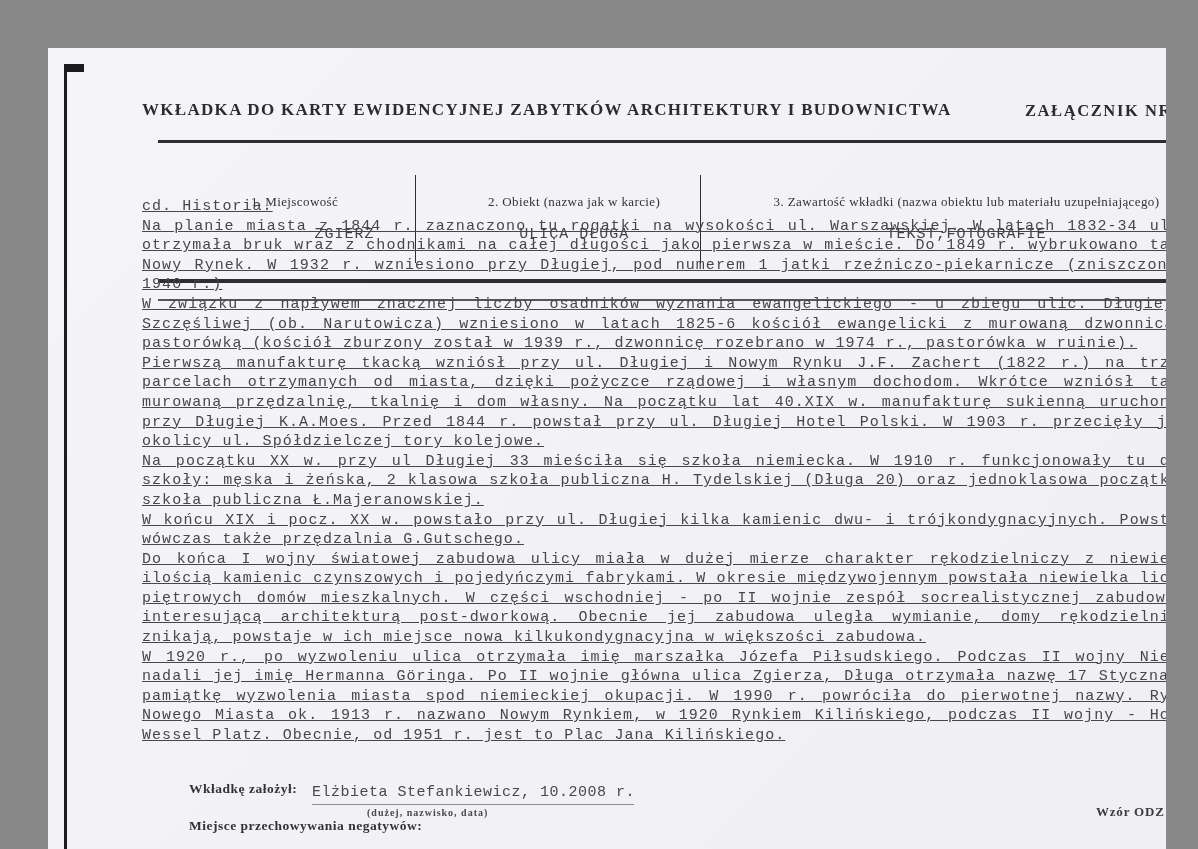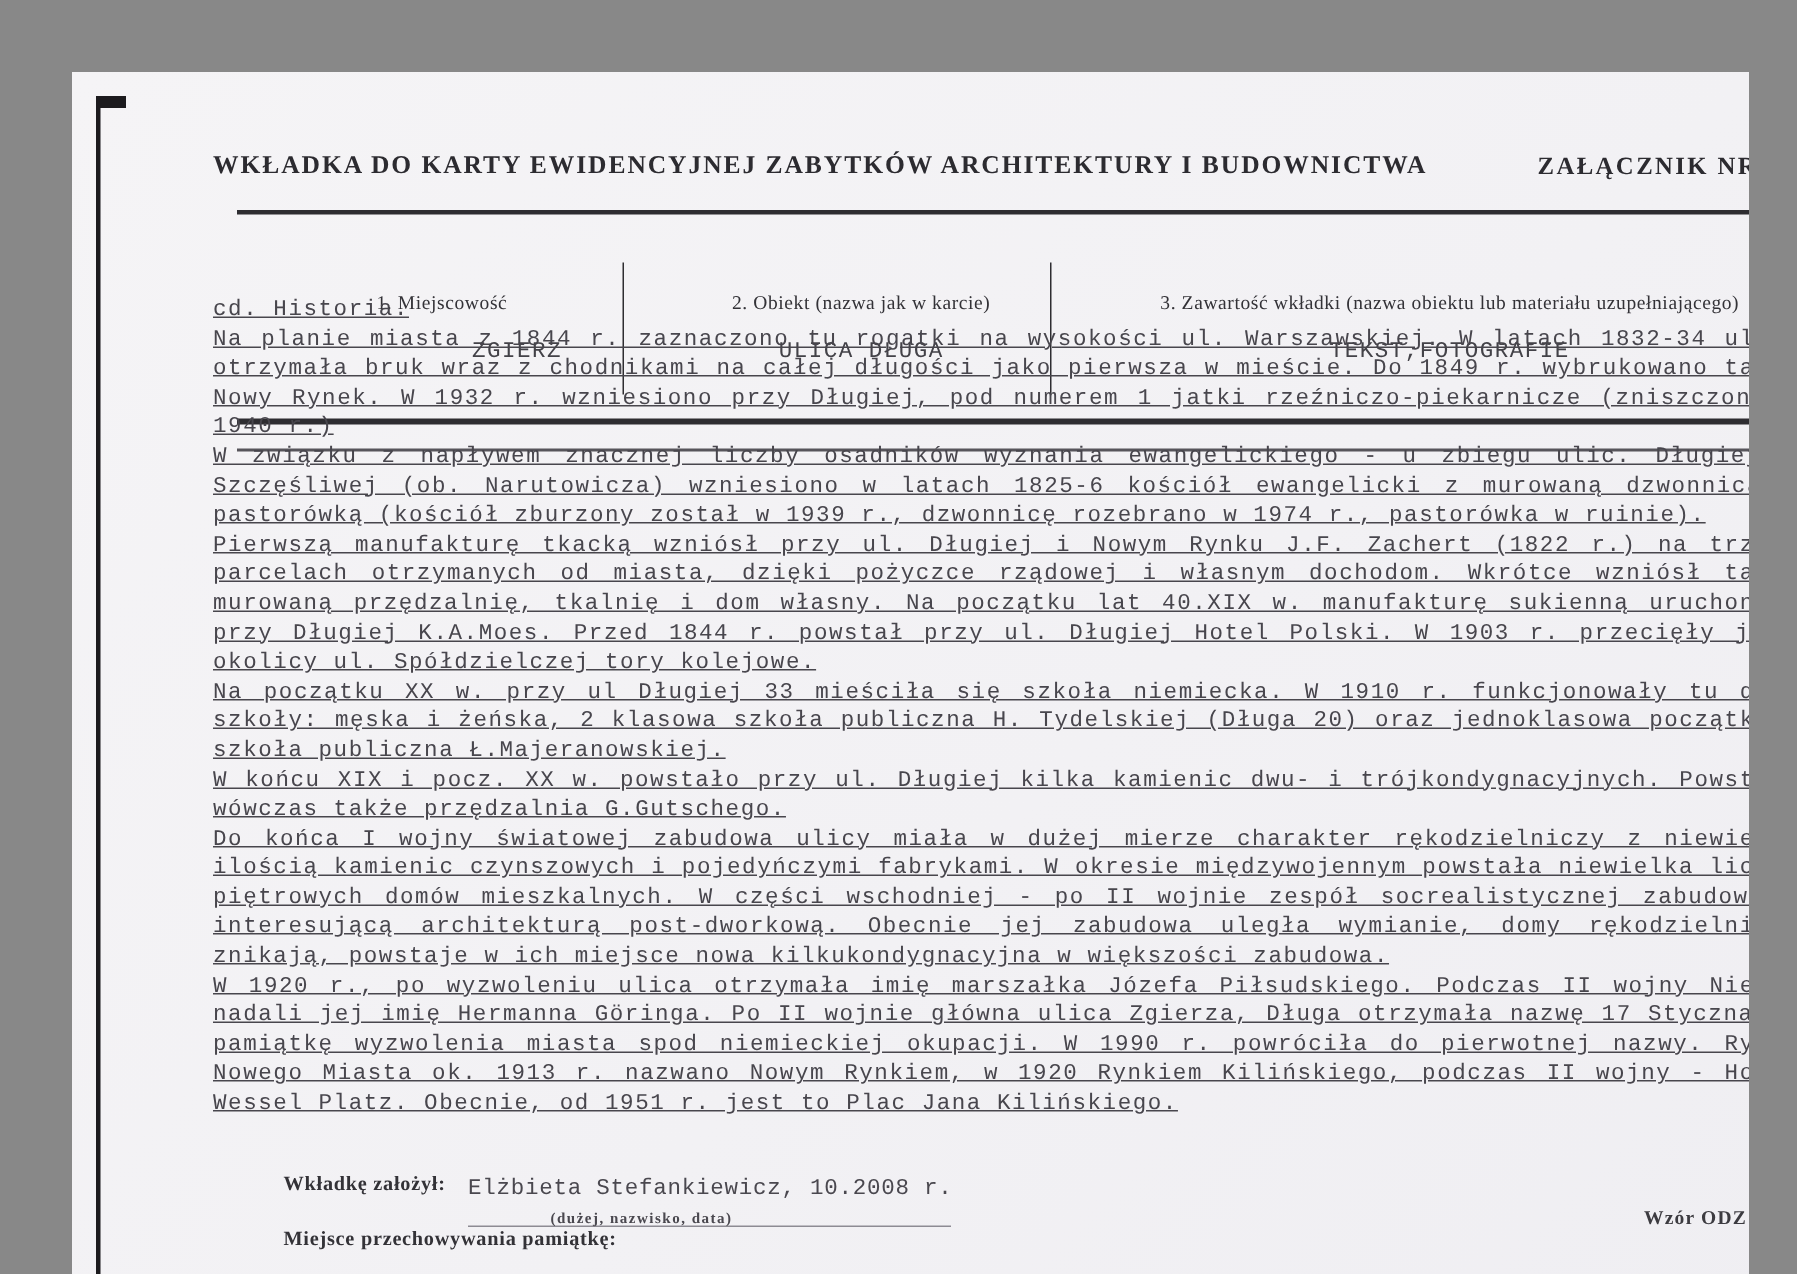--- a/index.html
+++ b/index.html
@@ -53,21 +53,21 @@
   }
   .body-text p { margin:0;text-decoration:underline; }
 
   
   .footer-label { font-size:13.5px; font-weight:bold; letter-spacing:0.5px; color:#333237; position:absolute; white-space:nowrap; }
   .created-by-label { left:125px; top:717px; }
   .created-by-value {
     position:absolute; left:248px; top:720px; width:322px;
     font-family:"Liberation Mono","DejaVu Sans Mono",monospace;
     font-size:15px; letter-spacing:0.5px; color:#4a484f;
-    border-bottom:1.5px solid #8d8b93; padding-bottom:16px; white-space:nowrap;
+    border-bottom:1.5px solid #8d8b93; padding-bottom:3px; white-space:nowrap;
   }
   .created-by-hint { position:absolute; left:303px; top:743px; font-size:10px;
                      letter-spacing:1px; font-weight:bold; color:#4a484f; white-space:nowrap; }
   .negatives-label { left:125px; top:754px; }
   .form-version { position:absolute; left:1032px; top:740px; font-size:13px;
                   letter-spacing:0.8px; font-weight:bold; color:#3c3b40; white-space:nowrap; }
 </style>
 </head>
 <body>
 
@@ -107,17 +107,17 @@
     <p>Pierwszą manufakturę tkacką wzniósł przy ul. Długiej i Nowym Rynku J.F. Zachert (1822 r.) na trzech parcelach otrzymanych od miasta, dzięki pożyczce rządowej i własnym dochodom. Wkrótce wzniósł także murowaną przędzalnię, tkalnię i dom własny. Na początku lat 40.XIX w. manufakturę sukienną uruchonmił przy Długiej K.A.Moes. Przed 1844 r. powstał przy ul. Długiej Hotel Polski. W 1903 r. przecięły ją w okolicy ul. Spółdzielczej tory kolejowe.</p>
     <p>Na początku XX w. przy ul Długiej 33 mieściła się szkoła niemiecka. W 1910 r. funkcjonowały tu dwie szkoły: męska i żeńska, 2 klasowa szkoła publiczna H. Tydelskiej (Długa 20) oraz jednoklasowa początkowa szkoła publiczna Ł.Majeranowskiej.</p>
     <p>W końcu XIX i pocz. XX w. powstało przy ul. Długiej kilka kamienic dwu- i trójkondygnacyjnych. Powstała wówczas także przędzalnia G.Gutschego.</p>
     <p>Do końca I wojny światowej zabudowa ulicy miała w dużej mierze charakter rękodzielniczy z niewielką ilością kamienic czynszowych i pojedyńczymi fabrykami. W okresie międzywojennym powstała niewielka liczba piętrowych domów mieszkalnych. W części wschodniej - po II wojnie zespół socrealistycznej zabudowy z interesującą architekturą post-dworkową. Obecnie jej zabudowa uległa wymianie, domy rękodzielnicze znikają, powstaje w ich miejsce nowa kilkukondygnacyjna w większości zabudowa.</p>
     <p>W 1920 r., po wyzwoleniu ulica otrzymała imię marszałka Józefa Piłsudskiego. Podczas II wojny Niemcy nadali jej imię Hermanna Göringa. Po II wojnie główna ulica Zgierza, Długa otrzymała nazwę 17 Styczna na pamiątkę wyzwolenia miasta spod niemieckiej okupacji. W 1990 r. powróciła do pierwotnej nazwy. Rynek Nowego Miasta ok. 1913 r. nazwano Nowym Rynkiem, w 1920 Rynkiem Kilińskiego, podczas II wojny - Horst Wessel Platz. Obecnie, od 1951 r. jest to Plac Jana Kilińskiego.</p>
   </div>
 
   <div class="footer-label created-by-label">Wkładkę założył:</div>
   <div class="created-by-value">Elżbieta Stefankiewicz, 10.2008 r.</div>
   <div class="created-by-hint">(dużej, nazwisko, data)</div>
-  <div class="footer-label negatives-label">Miejsce przechowywania pamiątkę:</div>
+  <div class="footer-label negatives-label">Miejsce przechowywania negatywów:</div>
   <div class="form-version">Wzór ODZ 1978 r.</div>
 
   <div class="scan-edge-bottom"></div>
 </div>
 
 </body></html>

